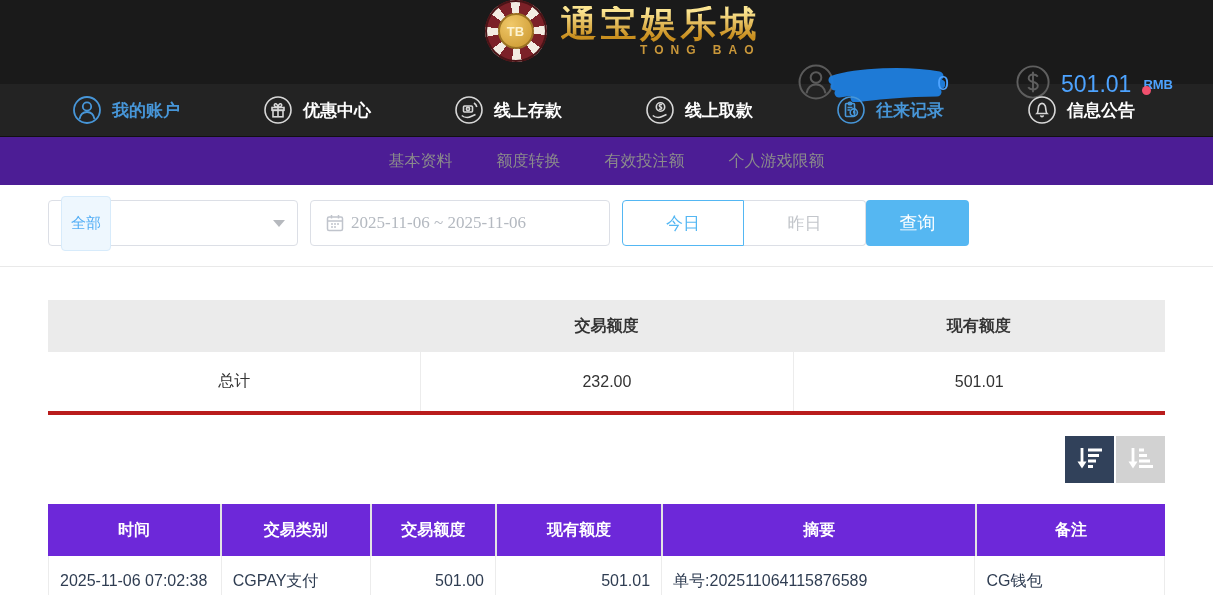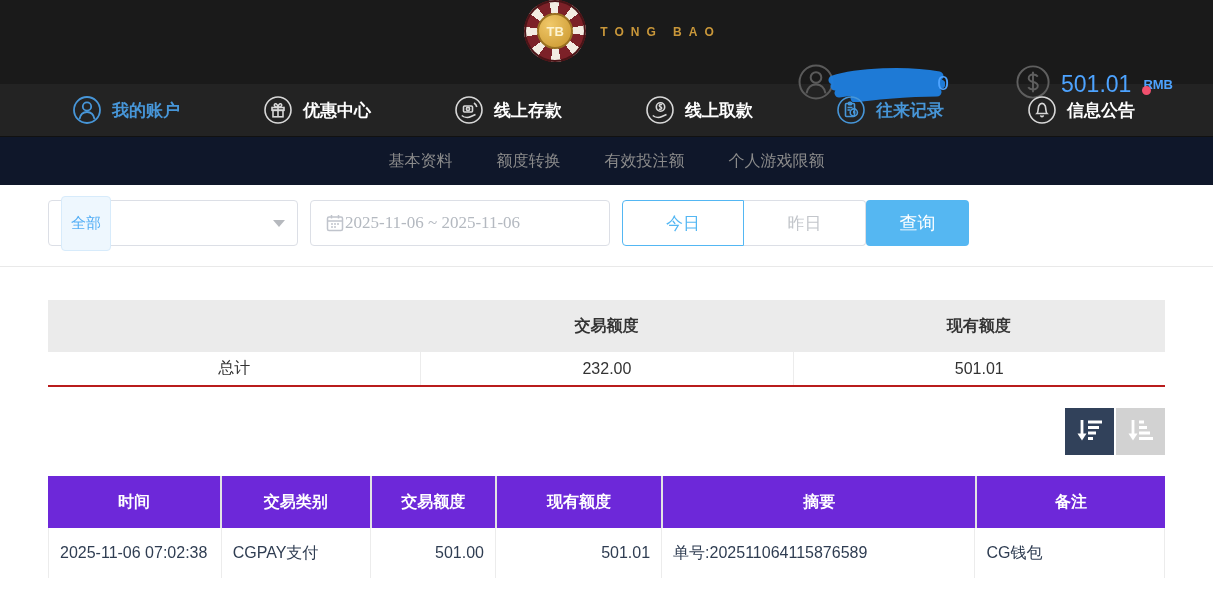--- a/index.html
+++ b/index.html
@@ -38,56 +38,56 @@
     justify-content:space-between; padding:0 78px 0 72px; border-bottom:1px solid #111; }
   .nav-item { display:flex; align-items:center; gap:10px; color:#fff; font-size:17px;
     font-weight:bold; cursor:pointer; position:relative; }
   .nav-item .nav-icon { color:#d8d8d8; display:flex; }
   .nav-item.active { color:#4796d8; }
   .nav-item.active .nav-icon { color:#4796d8; }
   .nav-badge { position:absolute; top:-9px; right:-16px; width:9px; height:9px;
     border-radius:50%; background:#f0506e; }
 
   
-  .sub-nav { height:48px; background:#0f172a; display:flex; align-items:center;
+  .sub-nav { height:48px; background:#4c1d95; display:flex; align-items:center;
     justify-content:center; gap:44px; }
   .sub-nav-item { color:#8b8b8b; font-size:16px; cursor:pointer; }
 
   
   .content { padding:15px 48px 0 48px; }
   .filter-row { display:flex; align-items:center; }
   .select-box { width:250px; height:46px; border:1px solid #dcdfe6; border-radius:4px;
     display:flex; align-items:center; padding:0 12px; cursor:pointer; background:#fff; }
   .select-tag { background:#eef7fe; border:1px solid #d7ebfb; color:#54aef5;
     font-size:15px; padding:17px 9px; border-radius:4px; }
   .select-caret { margin-left:auto; width:0; height:0; border-left:6px solid transparent;
     border-right:6px solid transparent; border-top:7px solid #b6b9be; }
   .date-box { width:300px; height:46px; border:1px solid #dcdfe6; border-radius:4px;
-    display:flex; align-items:center; padding:0 14px; gap:0; margin-left:12px;
+    display:flex; align-items:center; padding:0 14px; gap:6px; margin-left:12px;
     cursor:pointer; background:#fff; }
   .cal-icon { color:#c0c4cc; display:flex; }
   .date-text { color:#b4b9c0; font-size:17px; font-family:"Liberation Serif","DejaVu Serif",serif; }
   .range-group { display:flex; margin-left:12px; height:46px; }
   .range-btn { width:122px; height:46px; display:flex; align-items:center; justify-content:center;
     font-size:17px; color:#c3c6cb; background:#fff; border:1px solid #dcdfe6; cursor:pointer;
     border-left-width:0; }
   .range-btn:first-child { border-radius:4px 0 0 4px; border-left-width:1px; }
   .range-btn:last-child { border-radius:0 4px 4px 0; }
   .range-btn.active { border:1px solid #54b7f3; color:#54b7f3; z-index:1; }
   .search-btn { width:103px; height:46px; background:#55b7f2; color:#fff;
     font-size:18px; border:none; border-radius:4px; cursor:pointer; }
 
   .divider { height:1px; background:#e9e9e9; margin:20px -48px 0 -48px; }
 
   
   .summary-table { margin-top:33px; width:100%; }
   .summary-head { display:flex; background:#ebebeb; height:52px; align-items:center; }
   .summary-head .s-cell { font-weight:bold; color:#333; font-size:16px; }
   .s-cell { width:33.33%; text-align:center; }
-  .summary-body { display:flex; height:35px; border-bottom:2px solid #b91c1c; }
+  .summary-body { display:flex; height:63px; border-bottom:4px solid #b91c1c; }
   .summary-body .s-cell { color:#333; font-size:16px; }
   .summary-body .s-cell + .s-cell { border-left:1px solid #ececec; height:100%;
     display:flex; align-items:center; justify-content:center; }
   .summary-body .s-cell:first-child { height:100%; display:flex; align-items:center; justify-content:center; }
 
   
   .sort-row { display:flex; justify-content:flex-end; margin-top:21px; gap:2px; }
   .sort-btn { width:49px; height:47px; display:flex; align-items:center; justify-content:center;
     cursor:pointer; }
   .sort-btn.active { background:#31415a; }
@@ -110,20 +110,21 @@
 </style>
 </head>
 <body>
 
 <div class="top-header">
   <div class="logo-wrap">
     <div class="chip">
       <div class="chip-inner">TB</div>
     </div>
     <div class="logo-text">
+      <div class="logo-title">通宝娱乐城</div>
       <div class="logo-sub">TONG BAO</div>
     </div>
   </div>
 
   <div class="header-right">
     <div class="user-box">
       <span class="user-icon">
         <svg width="38" height="38" viewBox="0 0 30 30" fill="none" stroke="currentColor" stroke-width="1.6">
           <circle cx="15" cy="15" r="13"></circle>
           <circle cx="15" cy="11.5" r="4.2"></circle>

